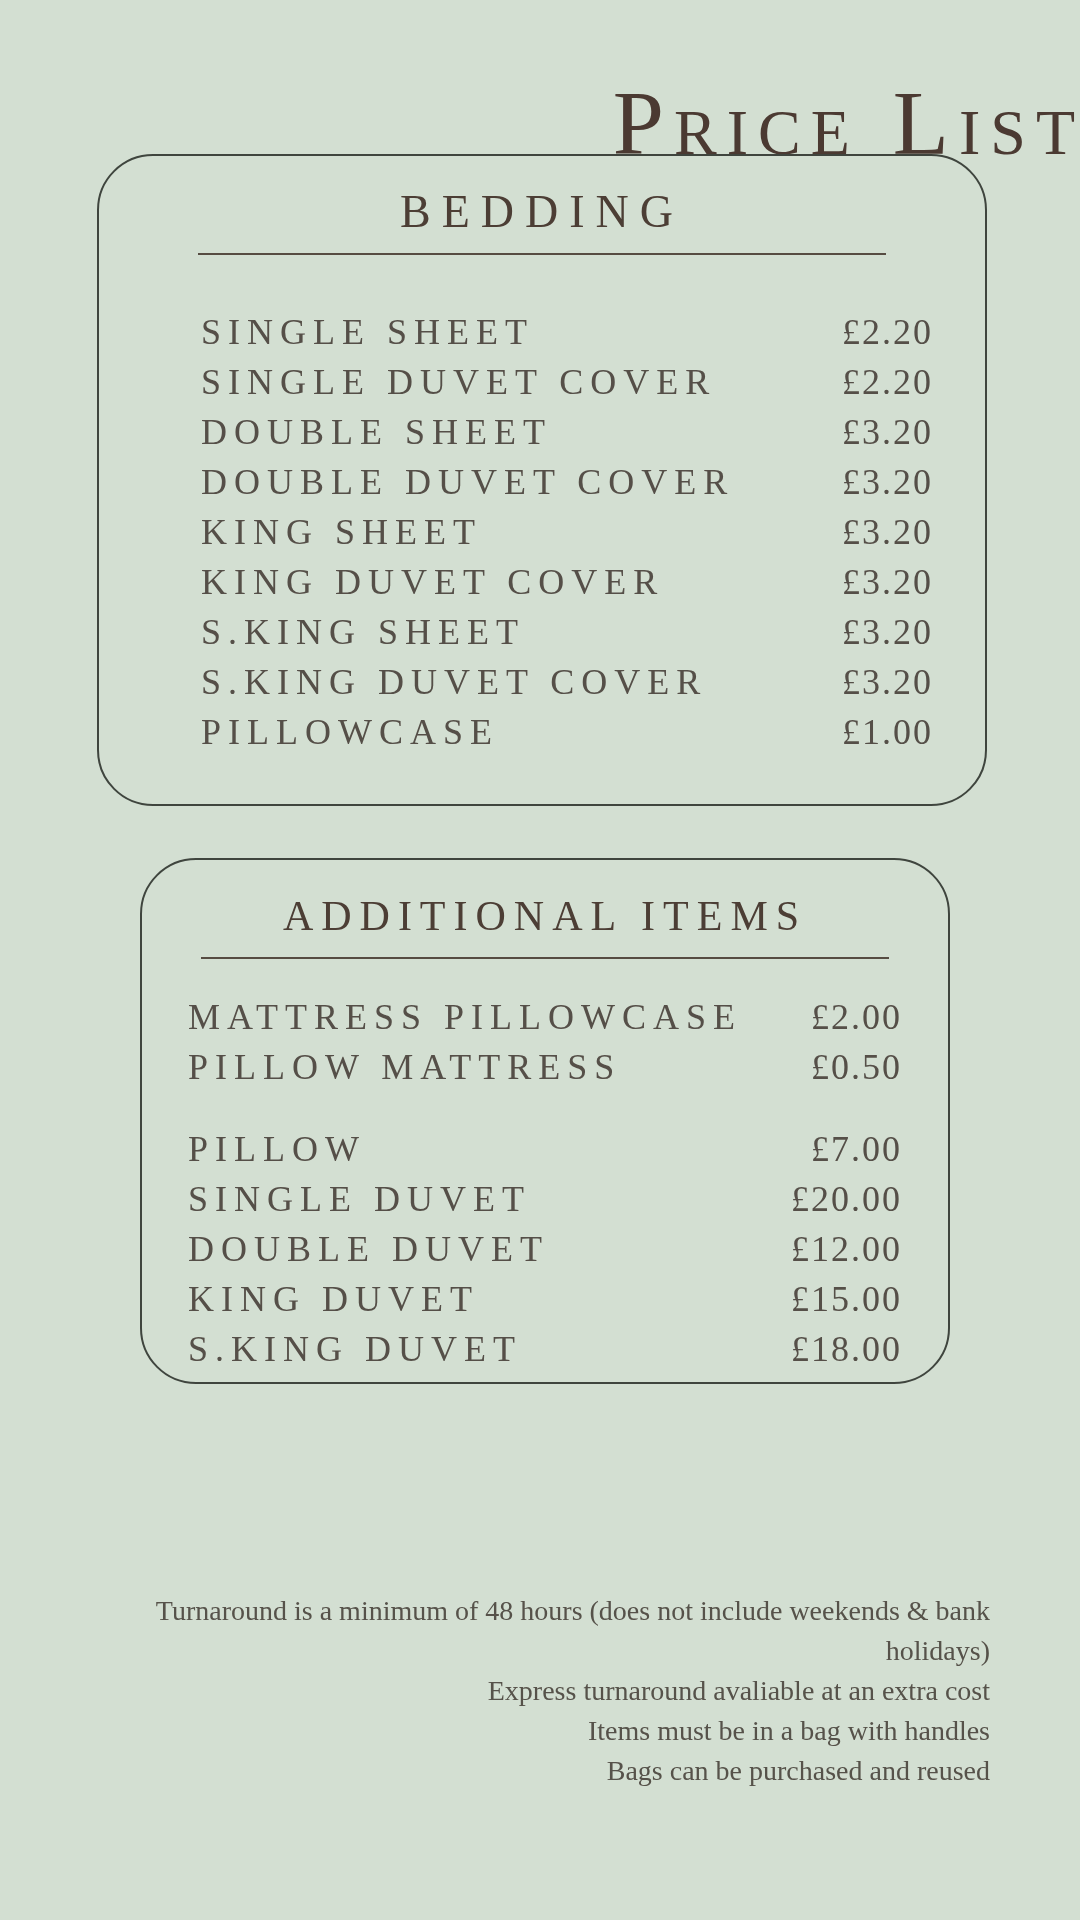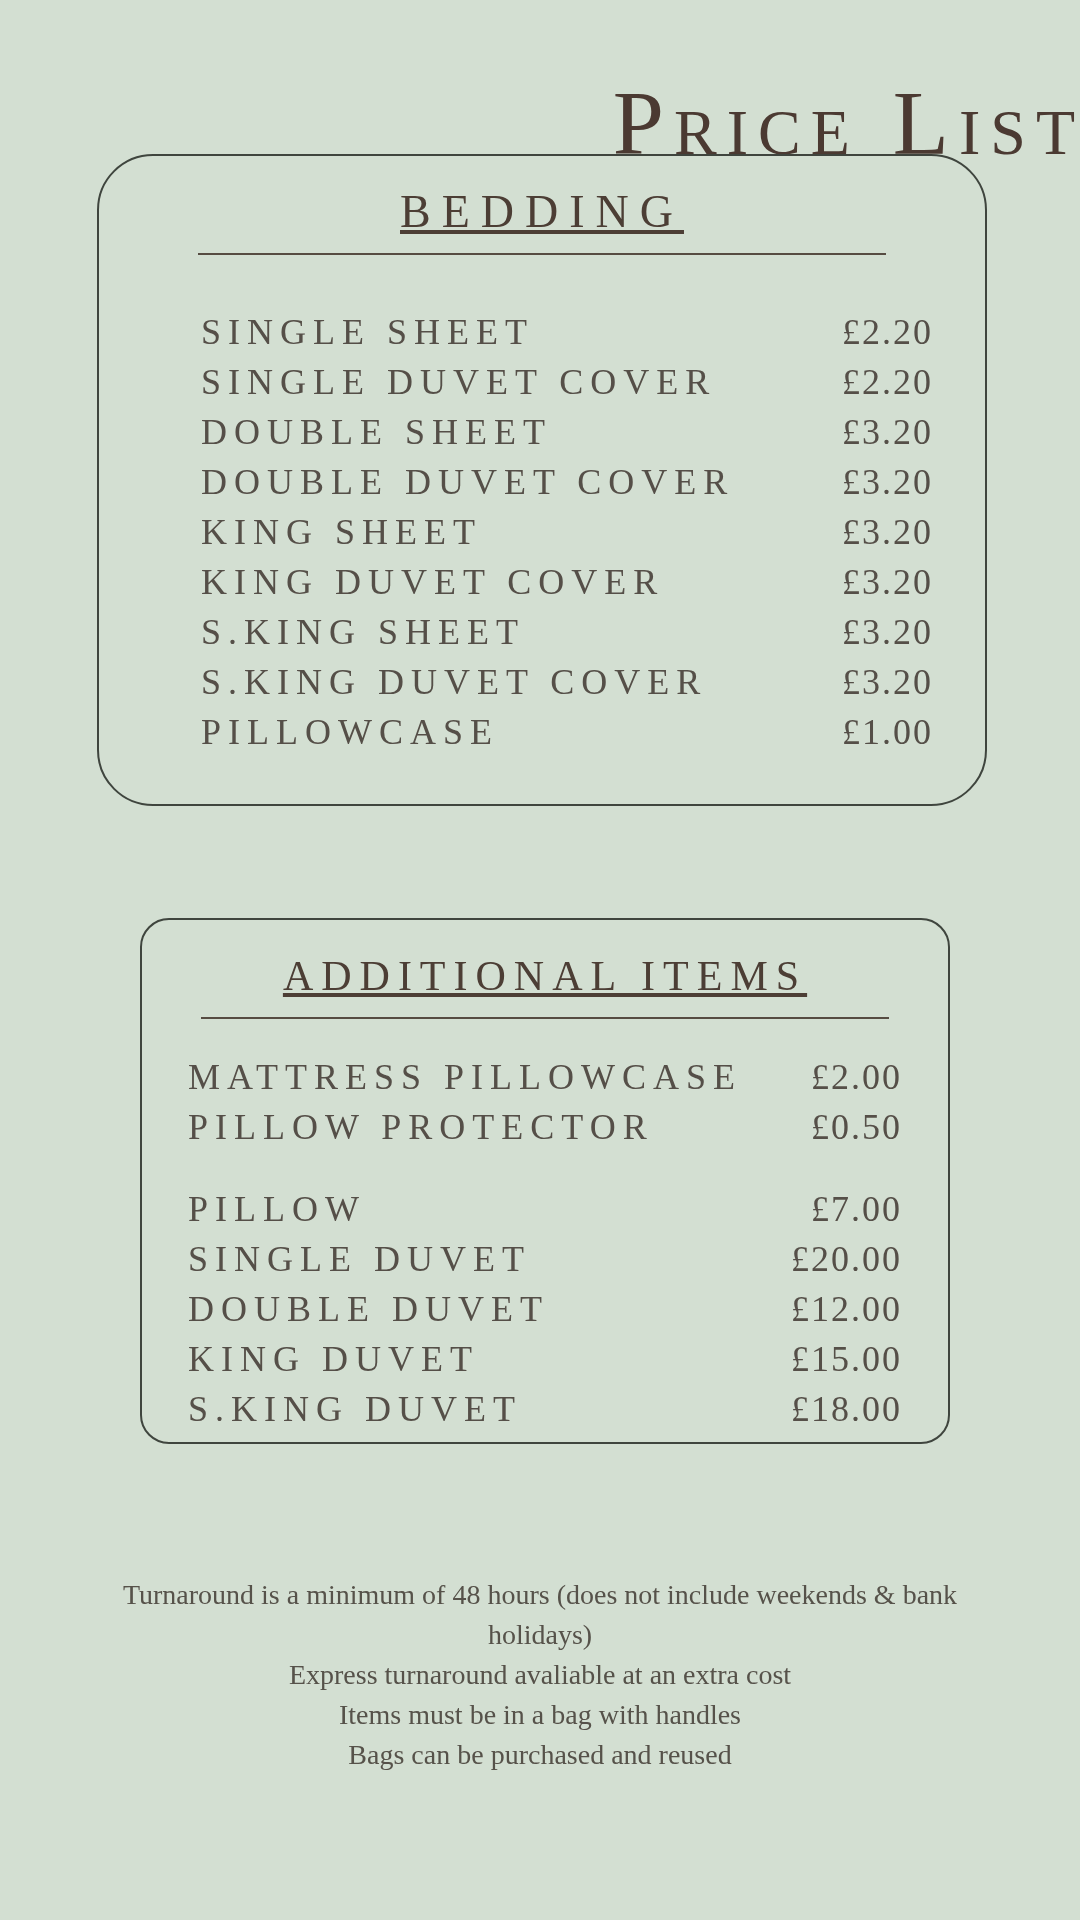--- a/index.html
+++ b/index.html
@@ -20,30 +20,29 @@
     color:#4b3a32;
     font-weight:500;
   }
   .card{
     position:absolute;
     border:2px solid #3f453e;
     border-radius:56px;
     box-sizing:border-box;
   }
   .card-bedding{left:97px;top:154px;width:890px;height:652px;}
-  .card-additional{left:140px;top:918px;width:810px;height:526px;border-radius:29px;}
+  .card-additional{left:140px;top:858px;width:810px;height:526px;}
   .card h2{
     margin:28px 0 0 0;
     text-align:center;
     font-size:46px;
     line-height:56px;
     font-weight:500;
     letter-spacing:11px;
     color:#4c3e35;
-    text-decoration:underline;
   }
   .card-additional h2{font-size:42px;letter-spacing:8px;}
   .divider{
     width:688px;
     margin:13px auto 0 auto;
     border:none;
     border-top:2px solid #564c42;
     height:0;
   }
   .rows{list-style:none;padding:0;}
@@ -64,24 +63,25 @@
     white-space:nowrap;
     color:#554f48;
   }
   .footer{
     position:absolute;
     top:1575px;left:0;width:100%;
     text-align:center;
   }
   .footer-inner{
     max-width:900px;
-    margin:0 auto;
+    margin:16px auto;
     font-size:28px;
     line-height:40px;
     color:#56524a;
+    text-align:right;
   }
 </style>
 </head>
 <body>
 
 <h1 class="page-title">Price List</h1>
 
 <section class="card card-bedding">
   <h2>BEDDING</h2>
   <hr class="divider">
@@ -127,21 +127,21 @@
 
 <section class="card card-additional">
   <h2>ADDITIONAL ITEMS</h2>
   <hr class="divider">
   <ul class="rows group-1">
     <li class="row">
       <span class="label">MATTRESS PILLOWCASE</span>
       <span class="price">£2.00</span>
     </li>
     <li class="row">
-      <span class="label">PILLOW PROTECTOR</span>
+      <span class="label">PILLOW MATTRESS</span>
       <span class="price">£0.50</span>
     </li>
   </ul>
   <ul class="rows group-2">
     <li class="row">
       <span class="label">PILLOW</span>
       <span class="price">£7.00</span>
     </li>
     <li class="row">
       <span class="label">SINGLE DUVET</span>

